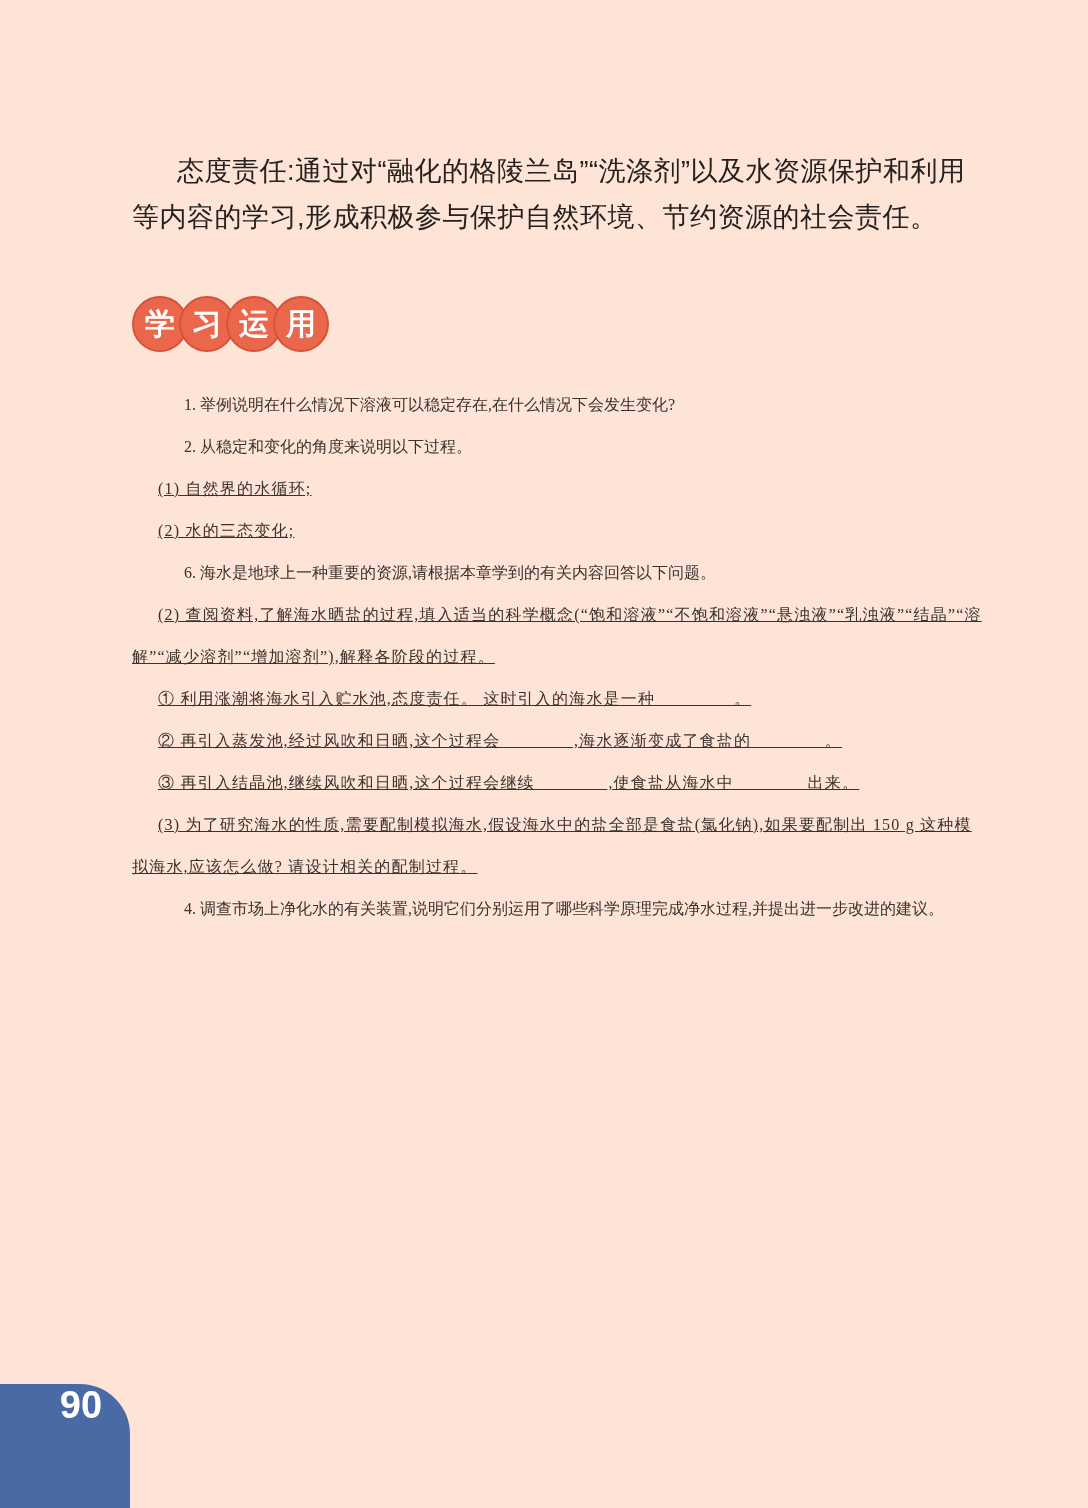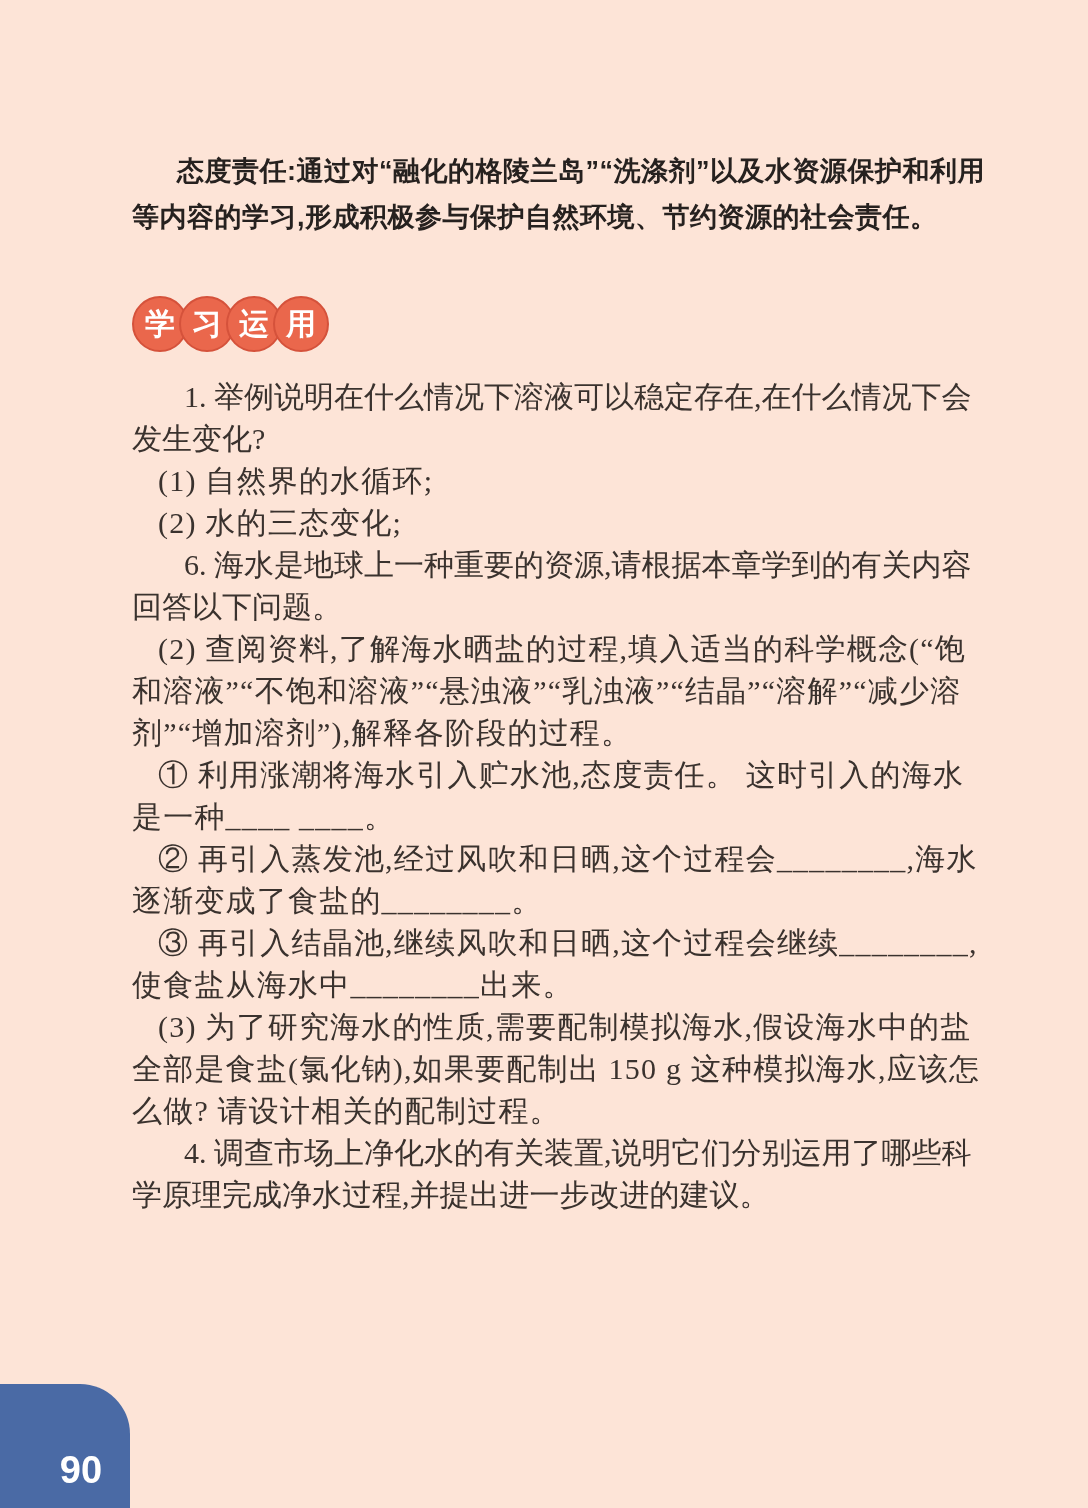--- a/index.html
+++ b/index.html
@@ -24,21 +24,21 @@
   }
   .content {
     position: absolute;
     left: 132px;
     top: 148px;
     width: 856px;
   }
   .intro {
     margin: 0;
     font-family: "Liberation Sans", sans-serif;
-    font-weight: bold;
+    font-weight: normal;
     font-size: 27px;
     line-height: 46px;
     text-indent: 45px;
     color: var(--intro_color);
     letter-spacing: 0.5px;
   }
   .badge {
     margin-top: 56px;
     display: flex;
     align-items: center;
@@ -57,37 +57,37 @@
   }
   .badge-circle:first-child { margin-left: 0; }
   .badge-char {
     color: var(--badge_text);
     font-family: "Liberation Sans", sans-serif;
     font-weight: bold;
     font-size: 30px;
     line-height: 1;
   }
   .qlist {
-    margin-top: 24px;
-    font-size: 30px;
+    margin-top: 32px;
+    font-size: 16px;
     line-height: 42px;
   }
   .qlist p { margin: 0; }
   p.song { text-indent: 52px; }
-  p.kai  { text-indent: 26px; letter-spacing: 1.2px; }
+  p.kai  { text-indent: 26px; letter-spacing: 1.2px; text-decoration: underline; }
   .page-tab {
     position: absolute;
     left: 0;
     bottom: 0;
     width: 130px;
     height: 124px;
     background: var(--page_tab_bg);
     border-top-right-radius: 50px;
     display: flex;
-    align-items: flex-end;
+    align-items: flex-start;
     justify-content: center;
     padding-left: 32px;
     padding-bottom: 16px;
   }
   .page-number {
     color: #ffffff;
     font-family: "Liberation Sans", sans-serif;
     font-weight: bold;
     font-size: 38px;
   }
@@ -109,20 +109,21 @@
     <span class="badge-circle">
         <span class="badge-char">运</span>
       </span>
     <span class="badge-circle">
         <span class="badge-char">用</span>
       </span>
   </div>
 
   <div class="qlist">
     <p class="song">1. 举例说明在什么情况下溶液可以稳定存在,在什么情况下会发生变化?</p>
+    <p class="song">2. 从稳定和变化的角度来说明以下过程。</p>
     <p class="kai">(1) 自然界的水循环;</p>
     <p class="kai">(2) 水的三态变化;</p>
     <p class="song">6. 海水是地球上一种重要的资源,请根据本章学到的有关内容回答以下问题。</p>
     <p class="kai">(2) 查阅资料,了解海水晒盐的过程,填入适当的科学概念(“饱和溶液”“不饱和溶液”“悬浊液”“乳浊液”“结晶”“溶解”“减少溶剂”“增加溶剂”),解释各阶段的过程。</p>
     <p class="kai">① 利用涨潮将海水引入贮水池,态度责任。 这时引入的海水是一种____ ____。</p>
     <p class="kai">② 再引入蒸发池,经过风吹和日晒,这个过程会________,海水逐渐变成了食盐的________。</p>
     <p class="kai">③ 再引入结晶池,继续风吹和日晒,这个过程会继续________,使食盐从海水中________出来。</p>
     <p class="kai">(3) 为了研究海水的性质,需要配制模拟海水,假设海水中的盐全部是食盐(氯化钠),如果要配制出 150 g 这种模拟海水,应该怎么做? 请设计相关的配制过程。</p>
     <p class="song">4. 调查市场上净化水的有关装置,说明它们分别运用了哪些科学原理完成净水过程,并提出进一步改进的建议。</p>
   </div>

